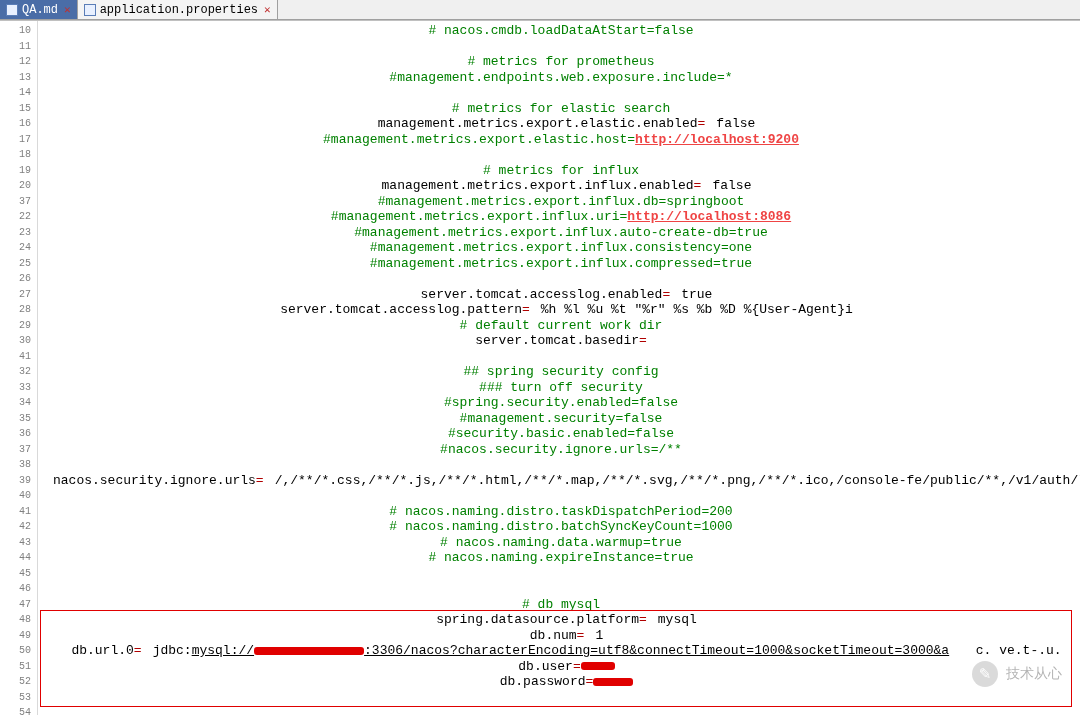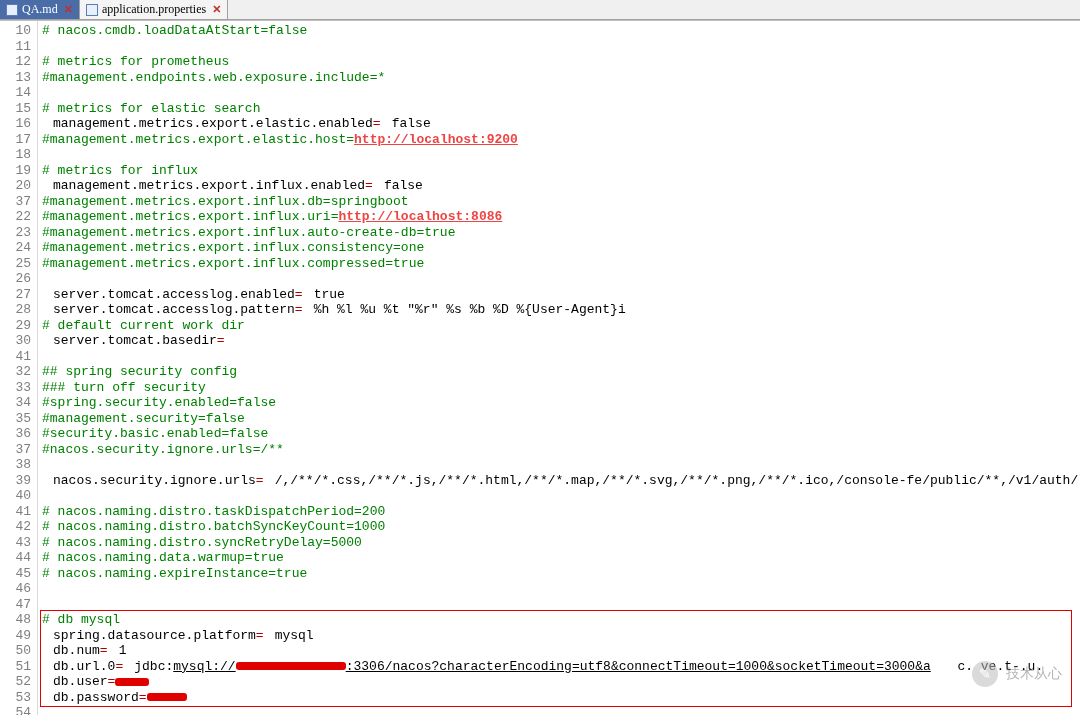--- a/index.html
+++ b/index.html
@@ -16,21 +16,21 @@
     background: #f0f0f0;
     border-bottom: 1px solid #a0a0a0;
     display: flex;
     align-items: stretch;
   }
   .tab {
     display: flex;
     align-items: center;
     padding: 0 6px;
     border-right: 1px solid #a0a0a0;
-    font-family: Liberation Serif, serif;
+    font-family: Liberation Mono, monospace;
     font-size: 12px;
     cursor: pointer;
     gap: 4px;
   }
   .tab-inactive { background: #4a6da7; color: #fff; }
   .tab-active   { background: #f4f4f4; color: #000; }
   .file-icon {
     width: 12px; height: 12px;
     background: #e8f0ff;
     border: 1px solid #5a7db7;
@@ -49,35 +49,36 @@
   }
   .gutter {
     width: 38px;
     background: #ffffff;
     border-right: 1px solid #d9d9d9;
     text-align: right;
     padding-top: 2px;
   }
   .gutter .ln {
     color: #808080;
-    font-size: 13px;
+    font-size: 10px;
     line-height: 15.5px;
     padding-right: 6px;
   }
   .code {
     flex: 1;
     padding-top: 2px;
     padding-left: 4px;
     position: relative;
     overflow: hidden;
   }
   .code-line {
     line-height: 15.5px;
     white-space: pre;
     color: #000;
+    text-align: center;
   }
   .c-comment { color: #008000; }
   .c-punct   { color: #b00000; }  
   .c-link    { color: #ef4444; text-decoration: underline; font-weight: bold; }
   .c-linkb   { color: #000000; text-decoration: underline; }
   .c-default { color: #000; margin-left: 11px; }
 
   .red-box {
     position: absolute;
     left: 2px;
@@ -210,21 +211,20 @@
       <div class="code-line"><span class="c-comment">### turn off security</span></div>
       <div class="code-line"><span class="c-comment">#spring.security.enabled=false</span></div>
       <div class="code-line"><span class="c-comment">#management.security=false</span></div>
       <div class="code-line"><span class="c-comment">#security.basic.enabled=false</span></div>
       <div class="code-line"><span class="c-comment">#nacos.security.ignore.urls=/**</span></div>
       <div class="code-line"> </div>
       <div class="code-line"><span class="c-default">nacos.security.ignore.urls</span><span class="c-punct">=</span><span class="c-default">/,/**/*.css,/**/*.js,/**/*.html,/**/*.map,/**/*.svg,/**/*.png,/**/*.ico,/console-fe/public/**,/v1/auth/logi</span></div>
       <div class="code-line"> </div>
       <div class="code-line"><span class="c-comment"># nacos.naming.distro.taskDispatchPeriod=200</span></div>
       <div class="code-line"><span class="c-comment"># nacos.naming.distro.batchSyncKeyCount=1000</span></div>
-      <div class="code-line"><span class="c-comment"># nacos.naming.distro.syncRetryDelay=5000</span></div>
       <div class="code-line"><span class="c-comment"># nacos.naming.data.warmup=true</span></div>
       <div class="code-line"><span class="c-comment"># nacos.naming.expireInstance=true</span></div>
       <div class="code-line"> </div>
       <div class="code-line"> </div>
       <div class="code-line"><span class="c-comment"># db mysql</span></div>
       <div class="code-line"><span class="c-default">spring.datasource.platform</span><span class="c-punct">=</span><span class="c-default">mysql</span></div>
       <div class="code-line"><span class="c-default">db.num</span><span class="c-punct">=</span><span class="c-default">1</span></div>
       <div class="code-line"><span class="c-default">db.url.0</span><span class="c-punct">=</span><span class="c-default">jdbc:</span><span class="c-linkb">mysql://</span><span class="redact" style="width: 110px;"></span><span class="c-linkb">:3306/nacos?characterEncoding=utf8&amp;connectTimeout=1000&amp;socketTimeout=3000&amp;a</span><span class="c-default">  c. ve.t-.u.</span></div>
       <div class="code-line"><span class="c-default">db.user</span><span class="c-punct">=</span><span class="redact" style="width: 34px;"></span></div>
       <div class="code-line"><span class="c-default">db.password</span><span class="c-punct">=</span><span class="redact" style="width: 40px;"></span></div>

